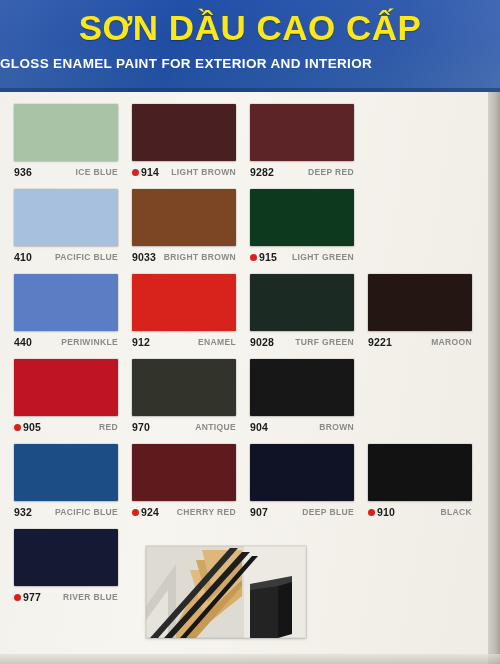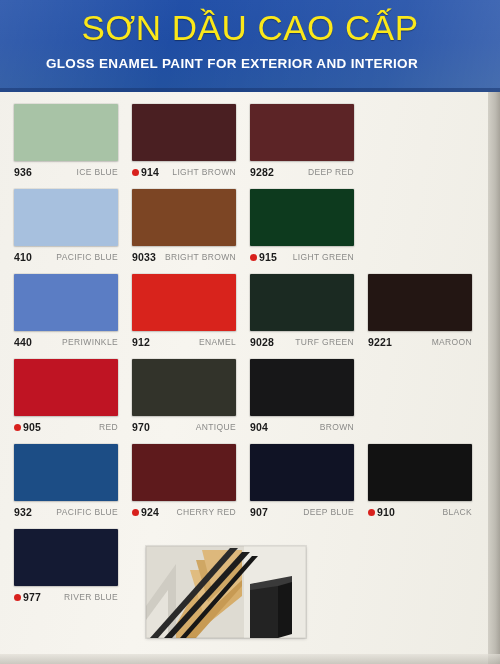--- a/index.html
+++ b/index.html
@@ -78,31 +78,30 @@
     pointer-events: none;
   }
   .banner-title {
     position: absolute;
     left: 0;
     top: 7px;
     width: 500px;
     text-align: center;
     color: #fbe81a;
     font-size: 35px;
-    font-weight: normal;
+    font-weight: bold;
     letter-spacing: .5px;
     line-height: 42px;
     text-shadow: 0 1px 1px rgba(0,0,0,.35);
   }
   .banner-subtitle {
     position: absolute;
-    left: 12px;
+    left: 0;
     top: 56px;
     width: 440px;
-    text-align: center;
     color: #ffffff;
     font-size: 13.5px;
     font-weight: bold;
     letter-spacing: .35px;
   }
 
   
   .grid {
     position: absolute;
     left: 14px;
@@ -145,21 +144,21 @@
   .dot.hidden { visibility: hidden; width: 0; margin: 0; }
   .code {
     font-size: 10.5px;
     font-weight: bold;
     color: #1b1b1b;
     letter-spacing: .2px;
   }
   .cname {
     margin-left: auto;
     font-size: 8.5px;
-    font-weight: normal;
+    font-weight: bold;
     color: #8a8a88;
     letter-spacing: .35px;
   }
 
   
   .photo {
     position: absolute;
     left: 146px;
     top: 546px;
     width: 160px;

